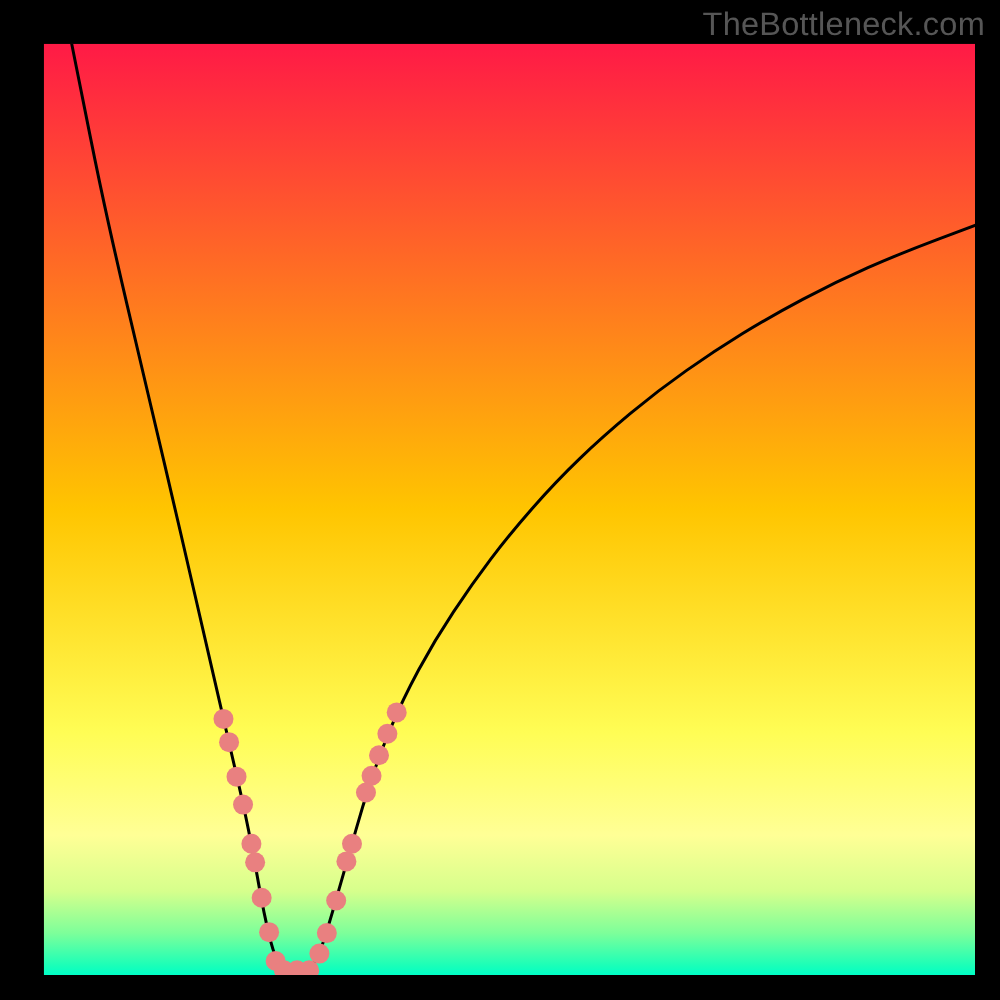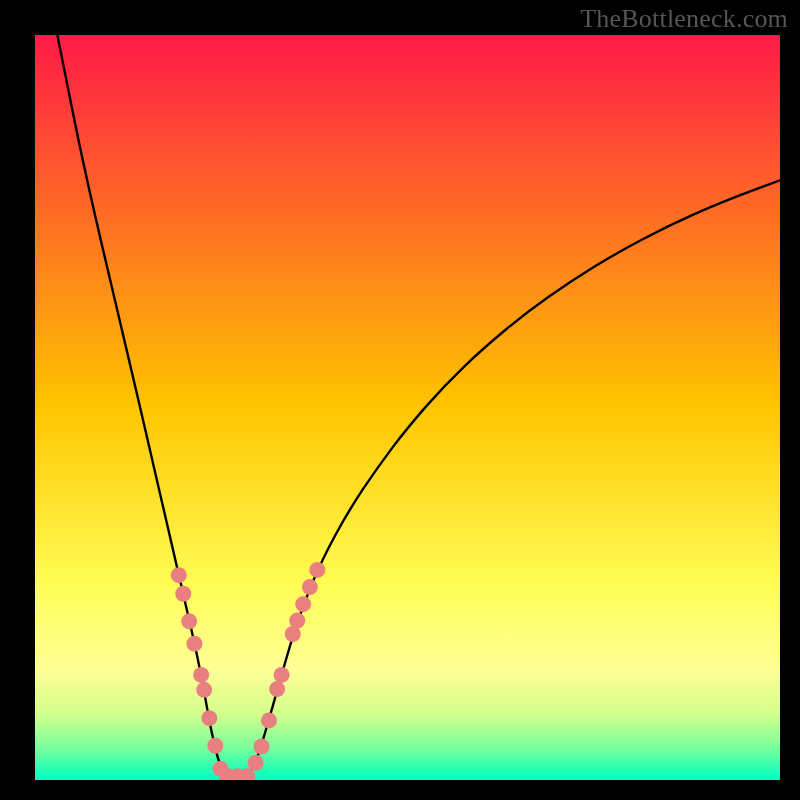--- a/index.html
+++ b/index.html
@@ -12,21 +12,21 @@
   }
   .container {
     position: relative;
     width: 800px;
     height: 800px;
   }
   .watermark {
     position: absolute;
     top: 4px;
     right: 12px;
-    font-family: Liberation Serif, serif;
+    font-family: Liberation Sans, sans-serif;
     font-size: 26px;
     color: #565656;
     letter-spacing: 0.2px;
     z-index: 1;
     margin-left: 42px;
   }
   .plot {
     position: absolute;
     top: 35px;
     left: 35px;

